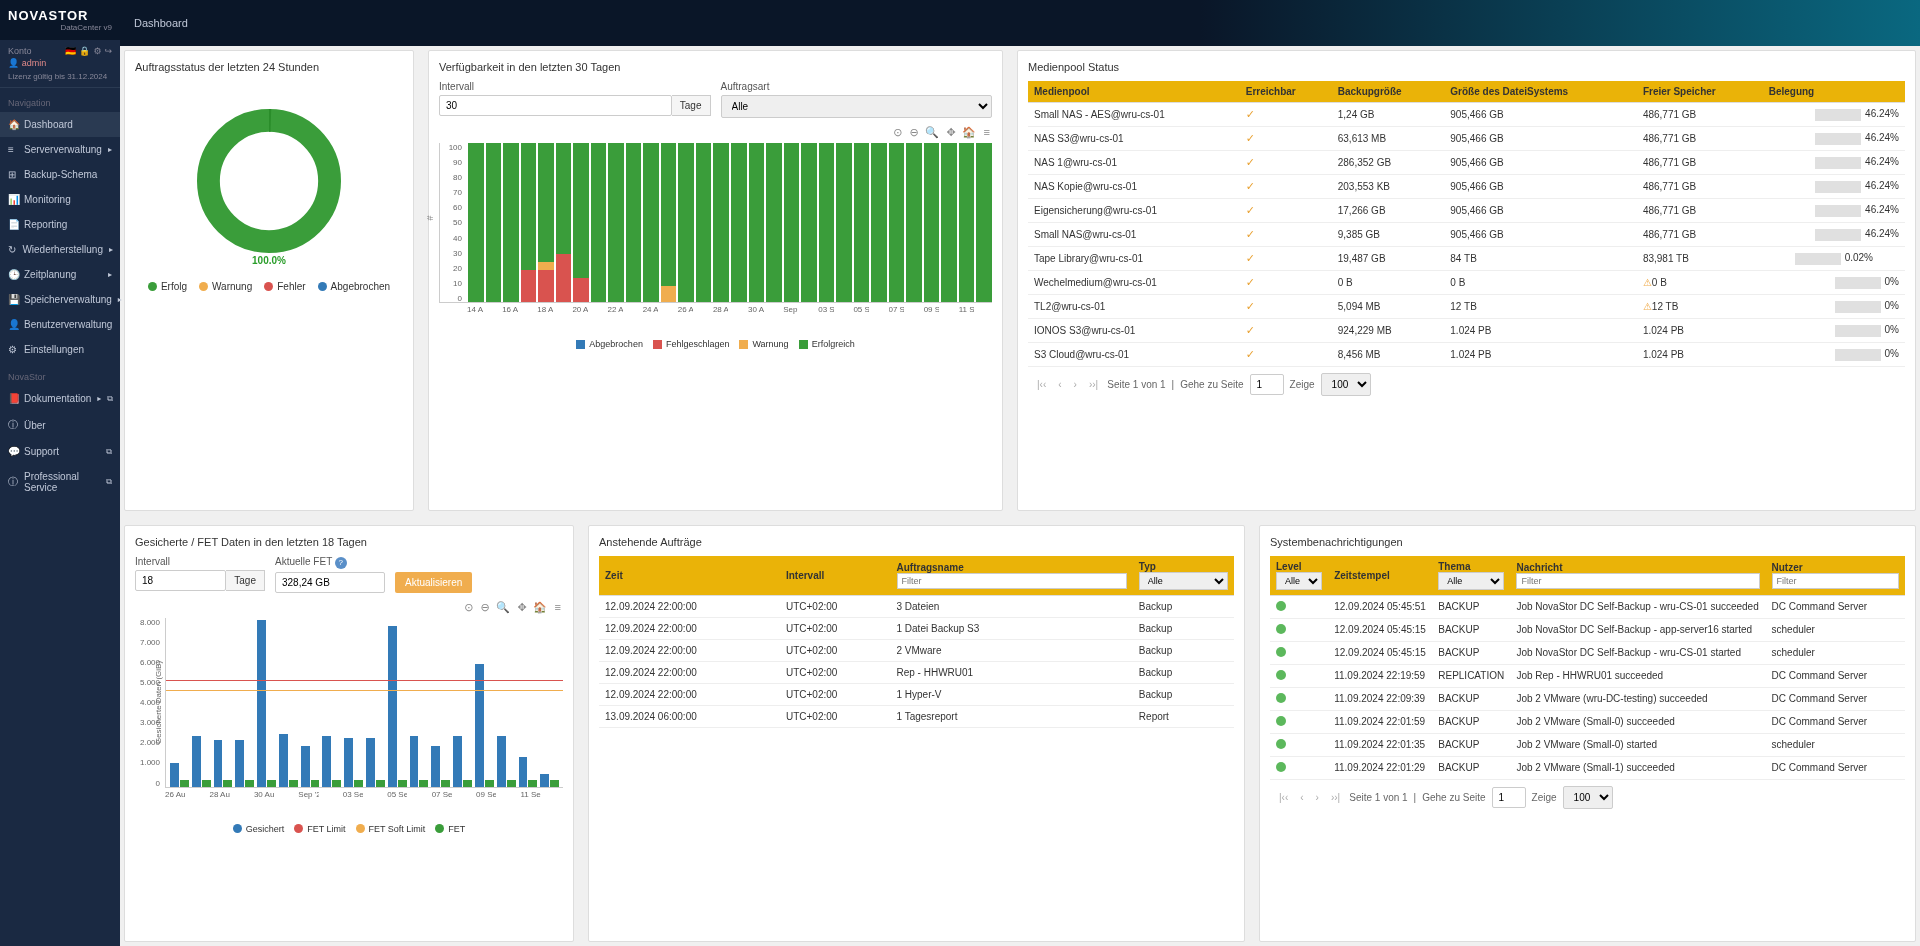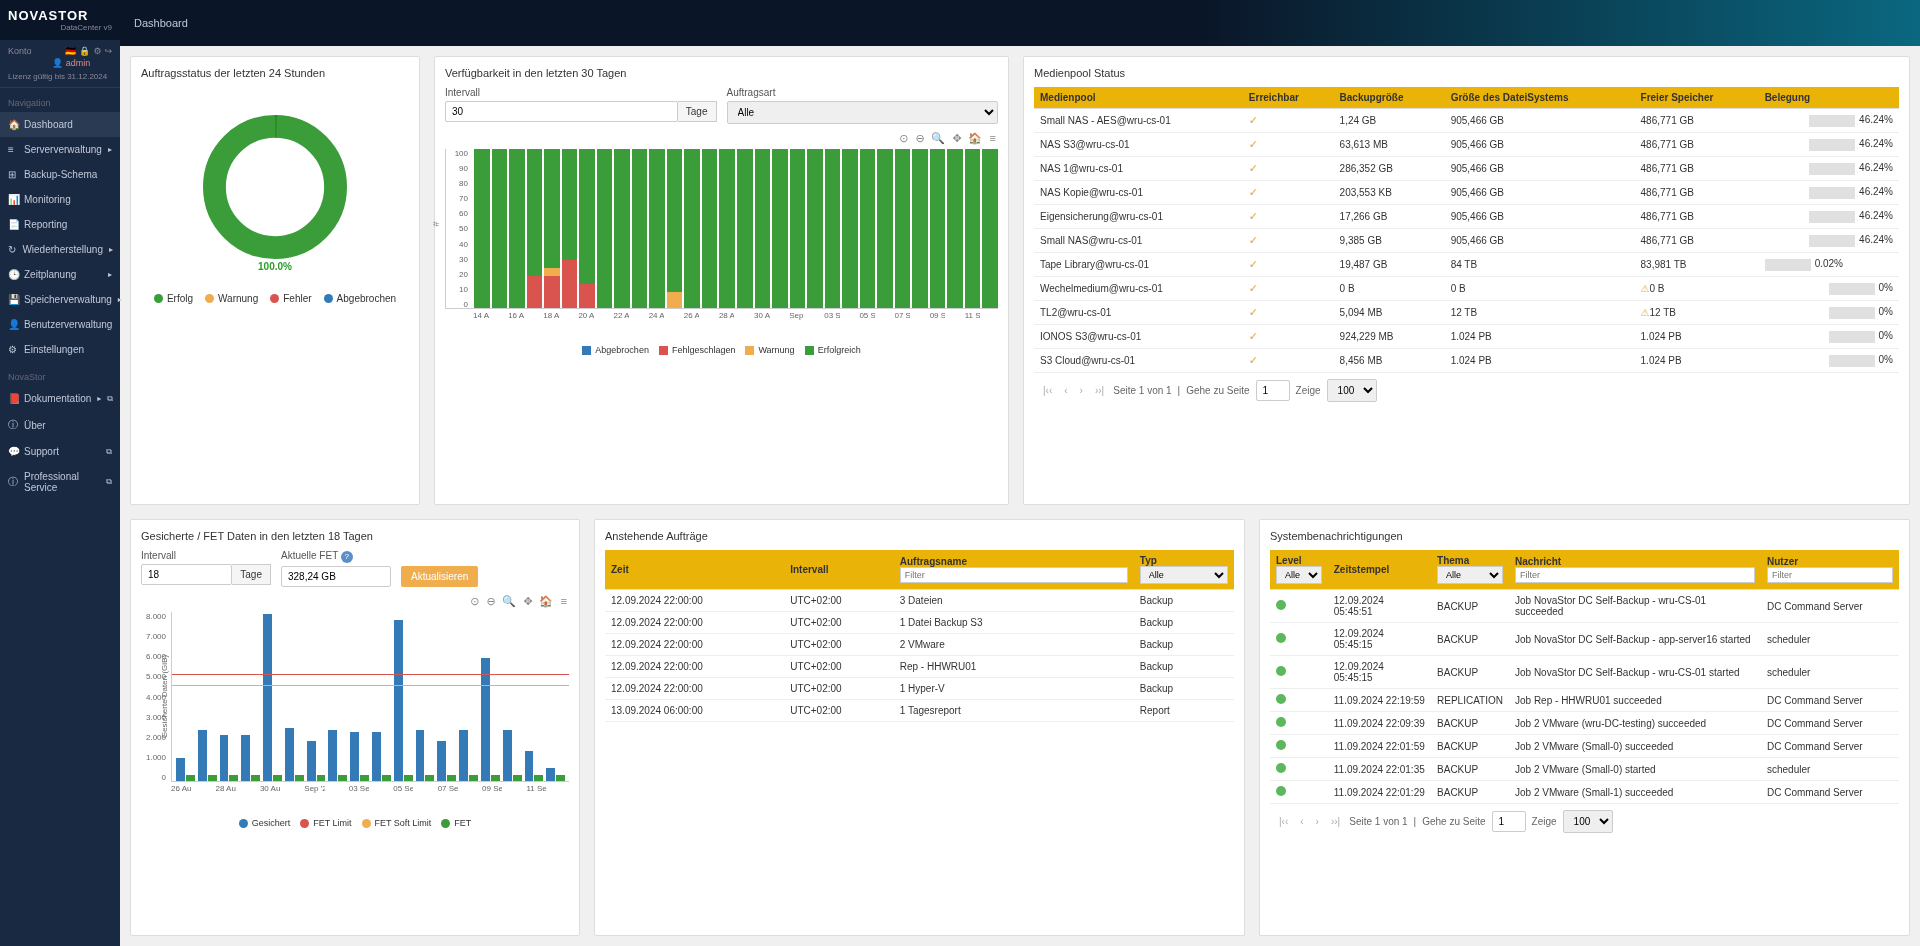--- a/index.html
+++ b/index.html
@@ -5,35 +5,35 @@
 * { box-sizing: border-box; margin: 0; padding: 0; }
 body { font-family: Arial, sans-serif; font-size: 11px; color: #333; background: #f0f0f0; overflow-x: hidden; }
 .app { display: flex; height: 946px; }
 .sidebar { width: 120px; background: #1a2942; color: #c0c8d8; display: flex; flex-direction: column; }
 .logo-area { background: #0a1628; padding: 8px; }
 .logo { color: #fff; font-weight: bold; font-size: 13px; letter-spacing: 1px; }
 .logo-sub { color: #889; font-size: 8px; text-align: right; }
 .account-section { background: #1a2942; padding: 6px 8px; font-size: 9px; border-bottom: 1px solid #2a3a52; }
 .account-label { color: #889; margin-bottom: 2px; display: flex; justify-content: space-between; align-items: center; }
 .account-icons { display: flex; gap: 3px; font-size: 9px; }
-.user { color: #d88; margin-left: 44px; }
+.user { color: #d88; }
 .license { color: #889; font-size: 8px; margin-top: 4px; }
 .nav-section { padding: 10px 8px 4px; color: #667; font-size: 9px; }
 .nav-item { padding: 7px 8px; font-size: 10px; cursor: pointer; display: flex; align-items: center; gap: 6px; }
 .nav-item.active { background: #2a3a52; }
 .nav-icon { width: 10px; display: inline-block; }
 .main { flex: 1; display: flex; flex-direction: column; overflow: hidden; }
 .topbar { height: 46px; background: linear-gradient(90deg, #0a1628 0%, #0a1628 60%, #0a6880 100%); color: #c0c8d8; display: flex; align-items: center; padding: 0 14px; font-size: 11px; }
-.content { flex: 1; padding: 10px; display: grid; grid-template-columns: 290px 575px 1fr; grid-template-rows: auto auto; gap: 14px; overflow: auto; }
+.content { flex: 1; padding: 4px; display: grid; grid-template-columns: 290px 575px 1fr; grid-template-rows: auto auto; gap: 14px; overflow: auto; }
 .card { background: #fff; border: 1px solid #ddd; border-radius: 2px; padding: 10px; }
 .card-title { font-size: 11px; font-weight: normal; margin-bottom: 8px; color: #333; }
 .donut-wrap { display: flex; align-items: center; justify-content: center; height: 200px; position: relative; }
 .donut { width: 160px; height: 160px; }
 .donut-label { position: absolute; bottom: 15px; font-size: 10px; font-weight: bold; color: #2a9d2a; }
-.legend { display: flex; justify-content: center; gap: 12px; margin-top: 6px; font-size: 10px; }
+.legend { display: flex; justify-content: center; gap: 12px; font-size: 10px; }
 .legend-item { display: flex; align-items: center; gap: 4px; }
 .dot { width: 9px; height: 9px; border-radius: 50%; }
 .form-row { display: flex; gap: 10px; margin-bottom: 8px; }
 .form-group { flex: 1; }
 .form-label { font-size: 10px; color: #555; display: block; margin-bottom: 3px; }
 .input { width: 100%; padding: 4px 6px; border: 1px solid #ccc; border-radius: 2px; font-size: 10px; }
 .input-group { display: flex; }
 .input-group .input { flex: 1; }
 .input-addon { padding: 4px 8px; border: 1px solid #ccc; border-left: none; background: #f5f5f5; font-size: 10px; }
 .chart-tools { text-align: right; font-size: 11px; color: #888; margin-bottom: 4px; }
@@ -449,21 +449,21 @@
     <td>905,466 GB</td>
     <td>486,771 GB</td>
     <td style="text-align:right"><span class="progress"><span class="progress-fill" style="width:46.24%"></span></span>46.24%</td>
               </tr>
               <tr>
                 <td>Tape Library@wru-cs-01</td>
     <td><span class="check">✓</span></td>
     <td>19,487 GB</td>
     <td>84 TB</td>
     <td>83,981 TB</td>
-    <td style="text-align:left"><span class="progress"><span class="progress-fill" style="width:0.02%"></span></span>0.02%</td>
+    <td style="text-align:center"><span class="progress"><span class="progress-fill" style="width:0.02%"></span></span>0.02%</td>
               </tr>
               <tr>
                 <td>Wechelmedium@wru-cs-01</td>
     <td><span class="check">✓</span></td>
     <td>0 B</td>
     <td>0 B</td>
     <td><span class="warn-tri">⚠</span>0 B</td>
     <td style="text-align:right"><span class="progress"><span class="progress-fill" style="width:0%"></span></span>0%</td>
               </tr>
               <tr>

